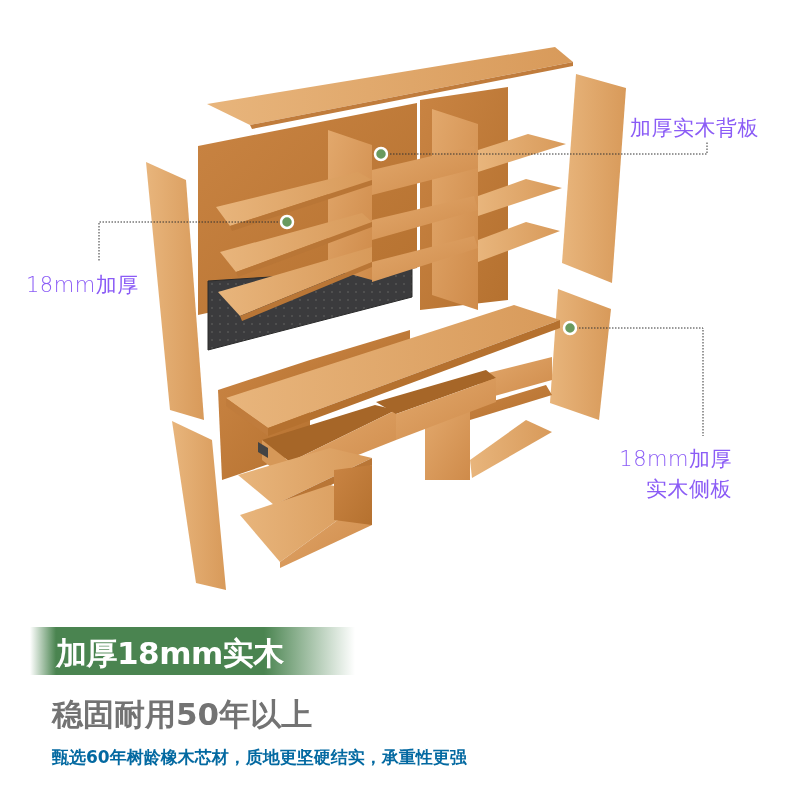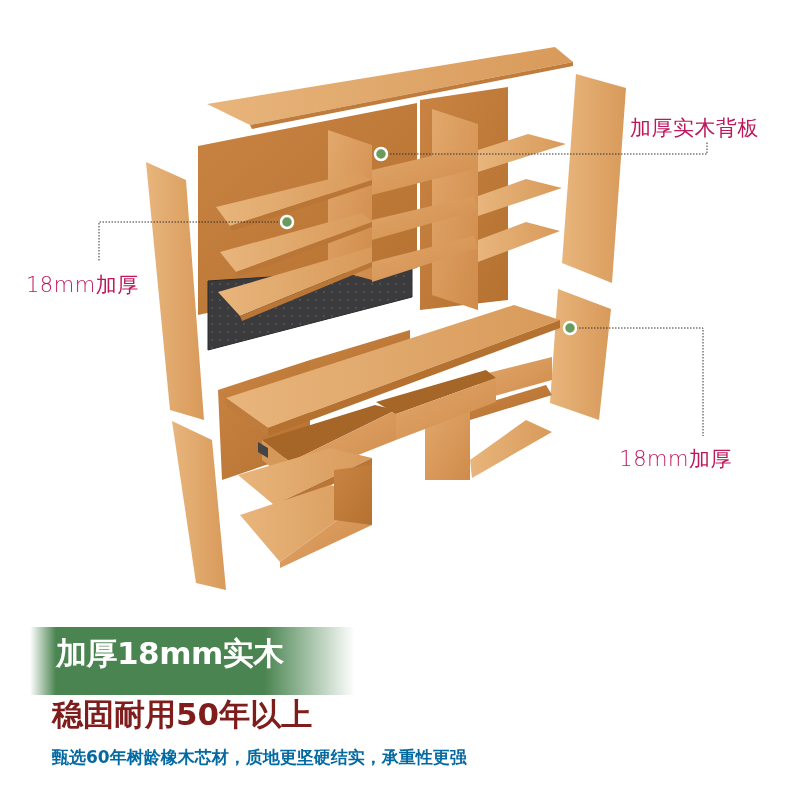--- a/index.html
+++ b/index.html
@@ -2,33 +2,33 @@
 <html><head>
 <meta charset="utf-8">
 <style>
   html, body { margin: 0; padding: 0; }
   body {
     width: 800px; height: 800px; background: #ffffff; position: relative; overflow: hidden;
     font-family: "DejaVu Sans", "Liberation Sans", sans-serif;
   }
   .scene { position: absolute; left: 0; top: 0; width: 800px; height: 620px; }
   .callout-label {
-    position: absolute; color: #be185d; font-size: 21px; line-height: 30px; letter-spacing: 0.5px;
+    position: absolute; color: #8b5cf6; font-size: 21px; line-height: 30px; letter-spacing: 0.5px;
     font-family: "DejaVu Sans", sans-serif; font-weight: 300;
   }
   .banner {
-    position: absolute; left: 30px; top: 627px; width: 325px; height: 68px;
+    position: absolute; left: 30px; top: 627px; width: 325px; height: 48px;
     background: linear-gradient(90deg, rgba(74,132,80,0) 0%, #4a8450 8%, #4a8450 72%, rgba(74,132,80,0) 100%);
   }
   .banner-text {
     position: absolute; left: 26px; top: 4px; color: #fff; font-size: 31px; font-weight: bold;
     line-height: 44px; letter-spacing: -0.5px; font-family: "DejaVu Sans", sans-serif;
   }
   .headline {
-    position: absolute; left: 52px; top: 692px; color: #7f1d1d; font-size: 31px; font-weight: bold;
+    position: absolute; left: 52px; top: 692px; color: #737373; font-size: 31px; font-weight: bold;
     line-height: 44px; letter-spacing: 0px; font-family: "DejaVu Sans", sans-serif;
   }
   .subline {
     position: absolute; left: 52px; top: 744px; color: #0369a1; font-size: 17px; font-weight: bold;
     line-height: 26px; font-family: "DejaVu Sans", sans-serif;
   }
 </style>
 </head>
 <body>
 
@@ -155,20 +155,21 @@
 <div class="callout-label" style="left:630px; top:113px;">
   <span>加厚实木背板</span>
 </div>
 
 <div class="callout-label" style="left:26px; top:270px;">
   <div>18mm加厚</div>
 </div>
 
 <div class="callout-label" style="left:614px; top:444px; text-align:right; width:118px;">
   <div>18mm加厚</div>
+  <div>实木侧板</div>
 </div>
 
 <div class="banner">
   <div class="banner-text">加厚18mm实木</div>
 </div>
 
 <div class="headline">稳固耐用50年以上</div>
 <div class="subline">甄选60年树龄橡木芯材，质地更坚硬结实，承重性更强</div>
 
 </body></html>

